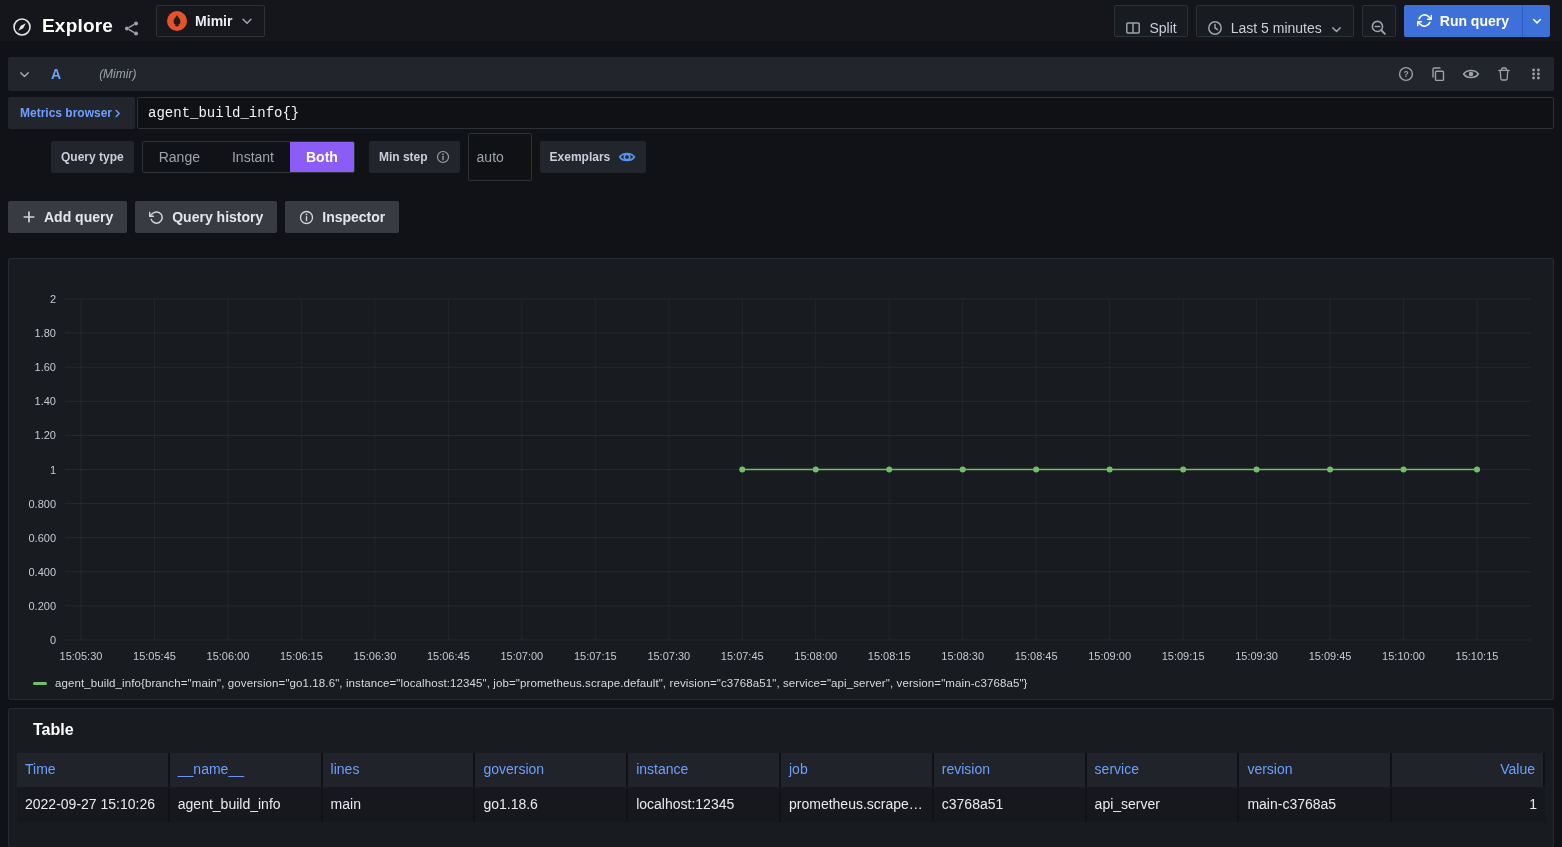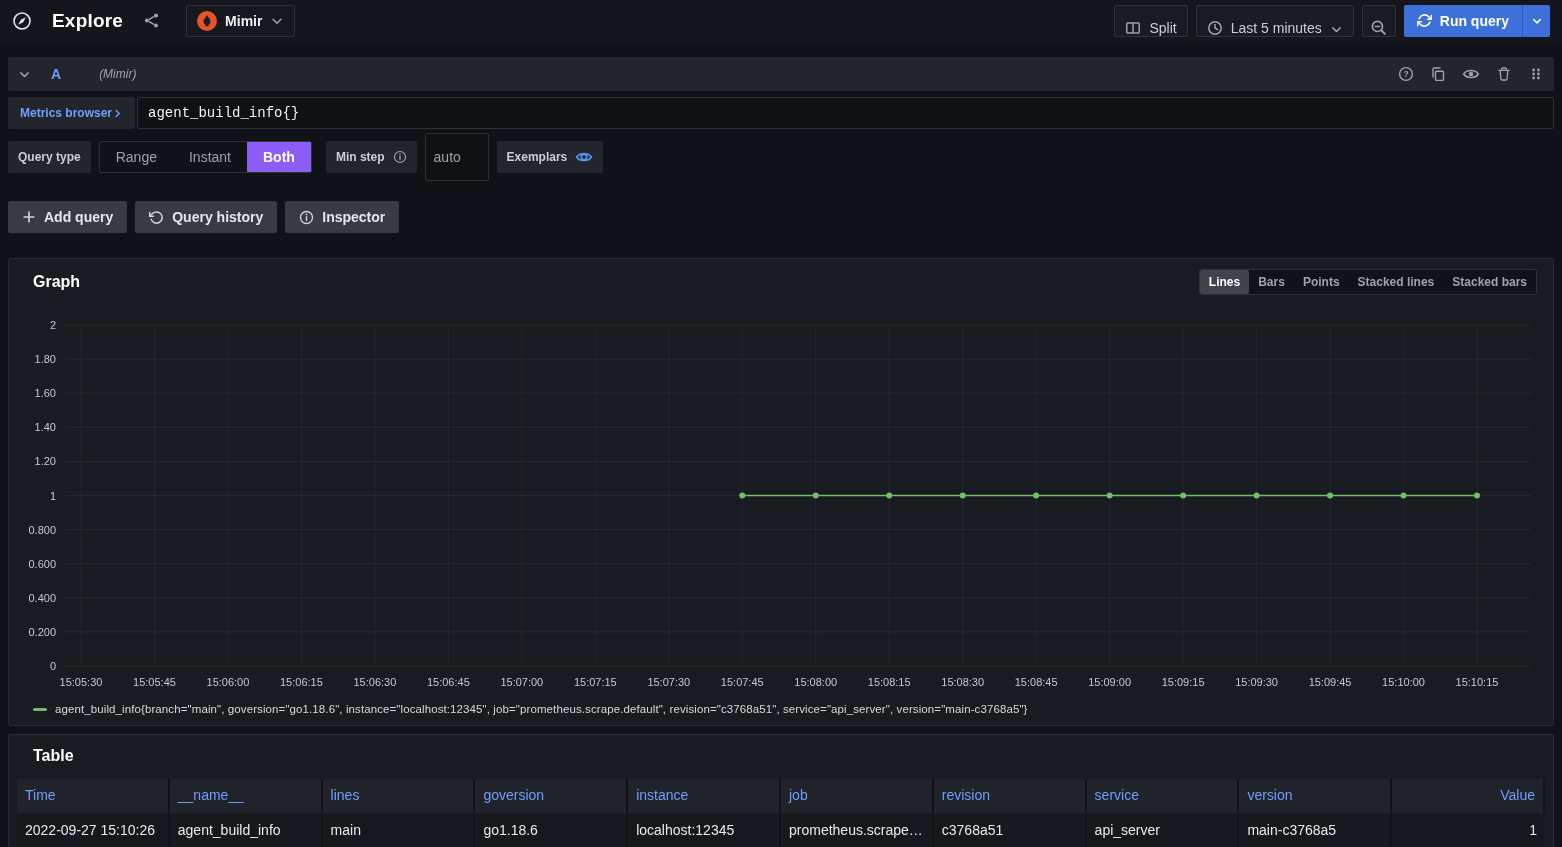--- a/index.html
+++ b/index.html
@@ -2,21 +2,21 @@
 <html><head>
 <meta charset="utf-8">
 <style>
   * { margin:0; padding:0; box-sizing:border-box; }
   html,body { background:#111217; }
   body { font-family:"Liberation Sans", sans-serif; color:#ccccdc; }
   .app { width:1562px; height:847px; overflow:hidden; position:relative; background:#111217; }
 
   
   .topbar { height:41px; display:flex; align-items:center; justify-content:space-between; padding:0 12px; background:#14161b; }
-  .tb-left { display:flex; align-items:center; gap:20px; }
+  .tb-left { display:flex; align-items:flex-end; gap:10px; }
   .app-title { font-size:19px; font-weight:600; color:#ffffff; letter-spacing:.2px; }
   .icon { display:inline-flex; align-items:center; justify-content:center; color:#9da2ab; }
   .icon svg { display:block; }
   .ds-picker { display:flex; align-items:center; gap:8px; height:32px; padding:0 10px; margin-left:6px;
                border:1px solid #2c3235; border-radius:2px; background:#16181d; cursor:pointer; }
   .ds-name { font-size:14px; font-weight:600; color:#eceff4; }
   .tb-right { display:flex; align-items:center; gap:8px; }
   .toolbar-btn { display:flex; align-items:flex-end; gap:8px; height:32px; padding:0 10px;
                  border:1px solid #2c3235; border-radius:2px; background:#181b1f; color:#ccccdc;
                  font-size:14px; font-weight:500; cursor:pointer; }
@@ -38,21 +38,21 @@
   .qh-icons .icon { cursor:pointer; }
 
   .query-expr-row { display:flex; align-items:stretch; margin-top:6px; gap:2px; }
   .metrics-browser { display:flex; align-items:center; padding:0 12px; height:32px;
                      background:#22252b; border-radius:2px; cursor:pointer; }
   .metrics-browser span { color:#6e9fff; font-size:12px; font-weight:600; }
   .query-input { flex:1; height:32px; background:#0f1115; border:1px solid #2c3235; border-radius:2px;
                  color:#f1f3f6; font-family:"Liberation Mono","DejaVu Sans Mono",monospace; font-size:14px;
                  padding:0 10px; outline:none; }
 
-  .query-opts-row { display:flex; align-items:center; margin-top:4px; gap:8px; }
+  .query-opts-row { display:flex; align-items:center; margin-top:4px; gap:8px;margin-left:43px; }
   .chip { display:flex; align-items:center; gap:8px; height:32px; padding:0 10px; background:#22252b;
           border-radius:2px; font-size:12px; font-weight:700; color:#ccccdc; }
   .radio-group { display:flex; align-items:stretch; height:32px; border:1px solid #2c3235; border-radius:2px;
                  background:#111217; overflow:hidden; margin-right:6px; }
   .radio-opt { display:flex; align-items:center; padding:0 16px; font-size:14px; color:#9da2ab; cursor:pointer; }
   .radio-opt.selected { background:#8b5cf6; color:#ffffff; font-weight:700; }
   .min-step-input { width:64px; height:48px; background:#0f1115; border:1px solid #2c3235; border-radius:2px;
                     color:#9da2ab; font-size:14px; padding:0 8px; outline:none; }
   .min-step-input::placeholder { color:#9da2ab; }
   .exemplars-eye { color:#5794f2; cursor:pointer; }
@@ -298,30 +298,20 @@
             <circle cx="8" cy="8" r="6.4" fill="none" stroke="currentColor" stroke-width="1.4"></circle>
             <line x1="8" y1="7.2" x2="8" y2="11.2" stroke="currentColor" stroke-width="1.5" stroke-linecap="round"></line>
             <circle cx="8" cy="4.7" r="0.95" fill="currentColor"></circle>
           </svg>
       </span>
       <span>Inspector</span>
     </button>
   </div>
 
   <div class="panel graph-panel">
-    <div class="panel-head">
-      <span class="panel-title">Graph</span>
-      <div class="viz-toggle">
-        <div class="viz-opt selected">Lines</div>
-        <div class="viz-opt">Bars</div>
-        <div class="viz-opt">Points</div>
-        <div class="viz-opt">Stacked lines</div>
-        <div class="viz-opt">Stacked bars</div>
-      </div>
-    </div>
     <svg id="chart-svg" width="1514" height="386">
         <line x1="40" y1="355" x2="1506" y2="355" stroke="rgba(204,204,220,0.08)" stroke-width="1"></line>
         <text x="31" y="359" fill="#c7c8d2" font-size="11" text-anchor="end">0</text>
         <line x1="40" y1="320.9" x2="1506" y2="320.9" stroke="rgba(204,204,220,0.08)" stroke-width="1"></line>
         <text x="31" y="324.9" fill="#c7c8d2" font-size="11" text-anchor="end">0.200</text>
         <line x1="40" y1="286.8" x2="1506" y2="286.8" stroke="rgba(204,204,220,0.08)" stroke-width="1"></line>
         <text x="31" y="290.8" fill="#c7c8d2" font-size="11" text-anchor="end">0.400</text>
         <line x1="40" y1="252.7" x2="1506" y2="252.7" stroke="rgba(204,204,220,0.08)" stroke-width="1"></line>
         <text x="31" y="256.7" fill="#c7c8d2" font-size="11" text-anchor="end">0.600</text>
         <line x1="40" y1="218.6" x2="1506" y2="218.6" stroke="rgba(204,204,220,0.08)" stroke-width="1"></line>

